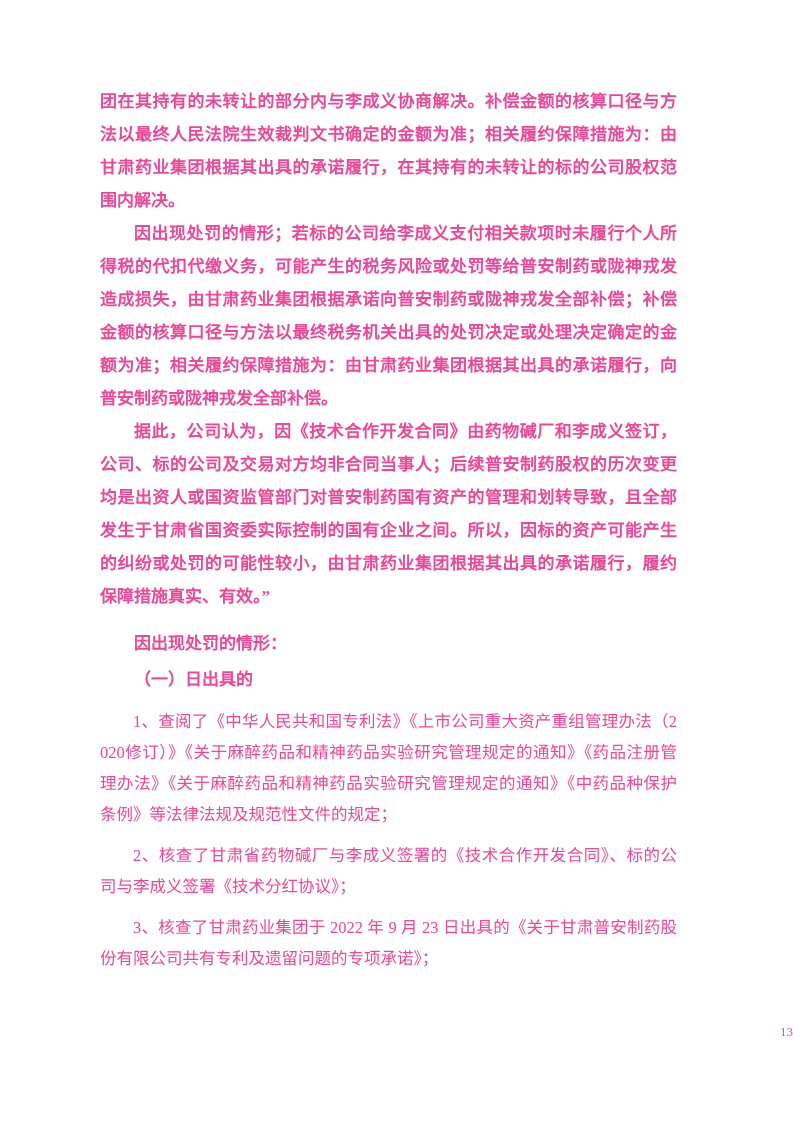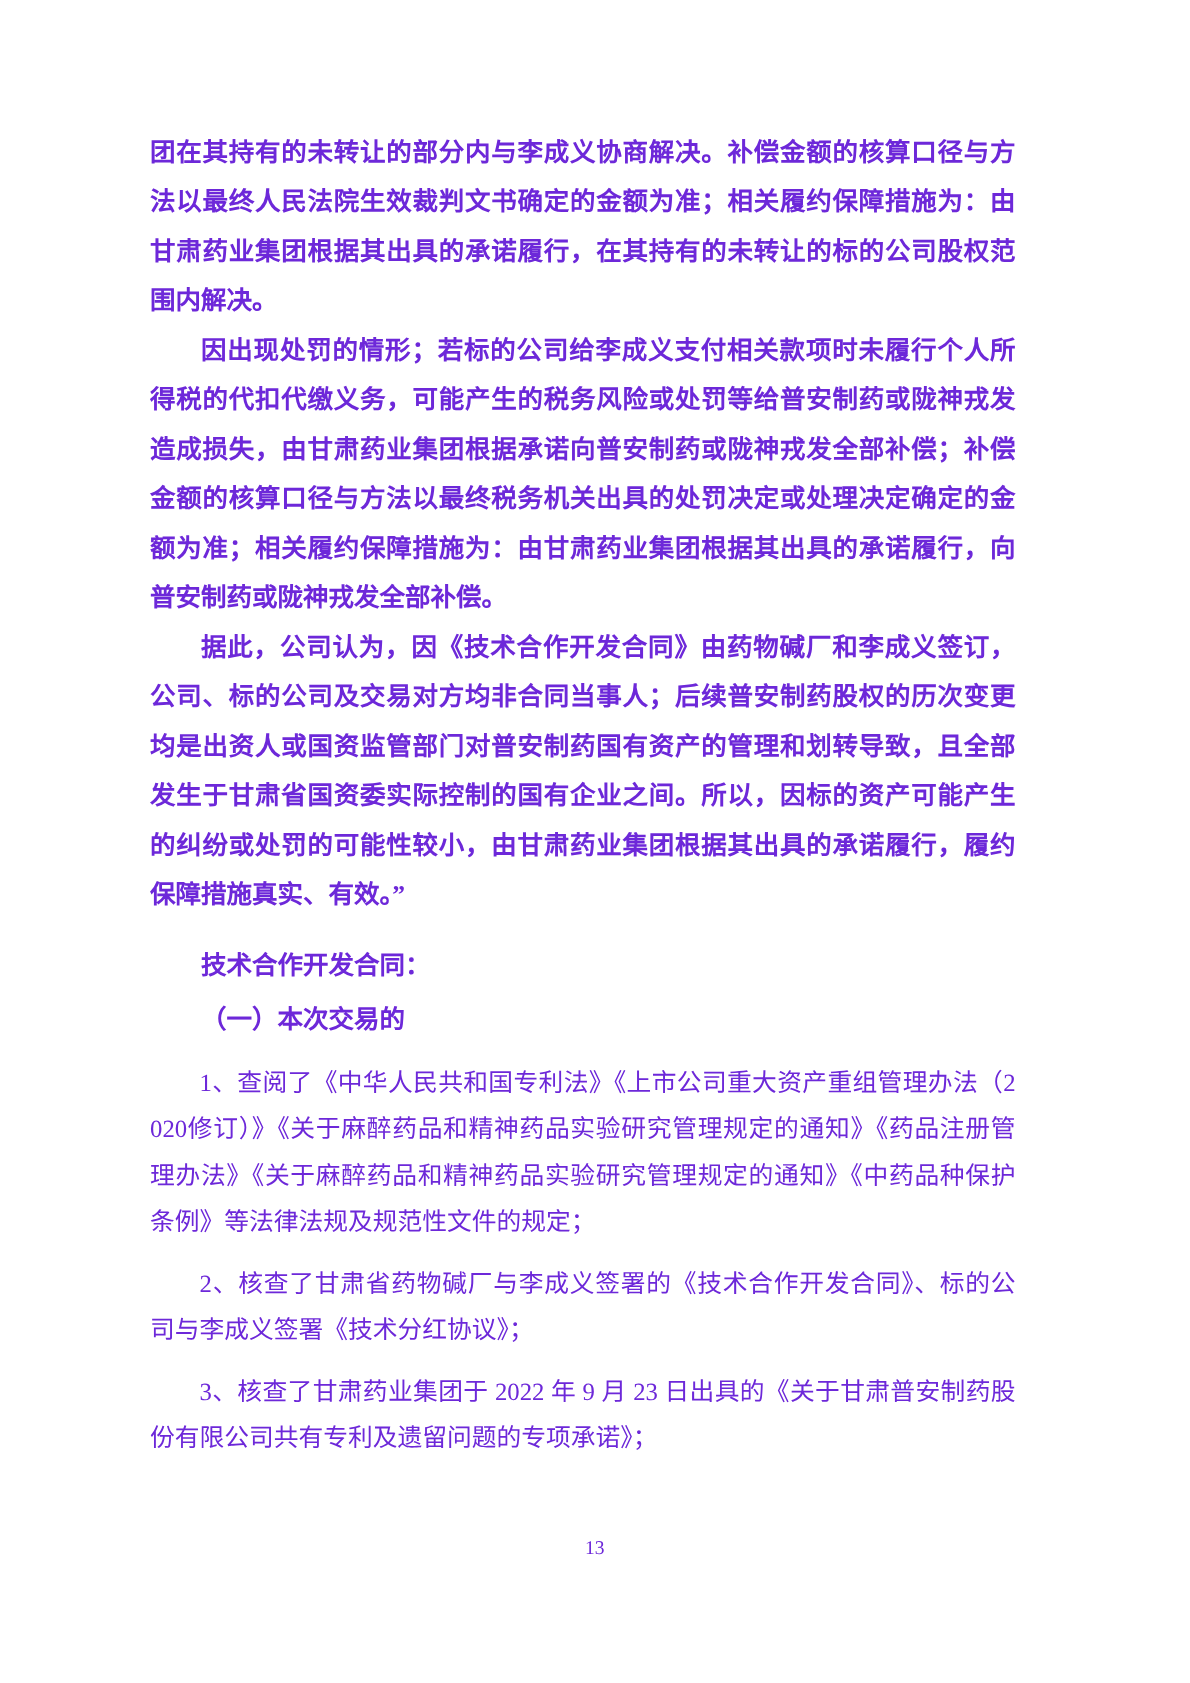--- a/index.html
+++ b/index.html
@@ -5,21 +5,21 @@
   html, body {
     margin: 0;
     padding: 0;
     background: #ffffff;
   }
   .page {
     position: relative;
     width: 793px;
     height: 1122px;
     background: #ffffff;
-    color: #6d28d9;
+    color: #ec4899;
     font-family: "Liberation Serif", "DejaVu Serif", serif;
     overflow: hidden;
     box-sizing: border-box;
   }
   .content {
     position: absolute;
     left: 100px;
     top: 85px;
     width: 577px;
   }
@@ -57,41 +57,41 @@
     text-align: justify;
     text-justify: inter-ideograph;
     text-indent: 2em;
     word-break: break-all;
   }
   .page-number {
     position: absolute;
     top: 1024px;
     left: 0;
     width: 793px;
-    text-align: center;
+    text-align: right;
     font-size: 13px;
     line-height: 16px;
     font-weight: normal;
   }
 </style>
 </head>
 <body>
 
 <div class="page">
   <div class="content">
 
     <p class="quote-para">团在其持有的未转让的部分内与李成义协商解决。补偿金额的核算口径与方法以最终人民法院生效裁判文书确定的金额为准；相关履约保障措施为：由甘肃药业集团根据其出具的承诺履行，在其持有的未转让的标的公司股权范围内解决。</p>
 
     <p class="quote-para indent">因出现处罚的情形；若标的公司给李成义支付相关款项时未履行个人所得税的代扣代缴义务，可能产生的税务风险或处罚等给普安制药或陇神戎发造成损失，由甘肃药业集团根据承诺向普安制药或陇神戎发全部补偿；补偿金额的核算口径与方法以最终税务机关出具的处罚决定或处理决定确定的金额为准；相关履约保障措施为：由甘肃药业集团根据其出具的承诺履行，向普安制药或陇神戎发全部补偿。</p>
 
     <p class="quote-para indent">据此，公司认为，因《技术合作开发合同》由药物碱厂和李成义签订，公司、标的公司及交易对方均非合同当事人；后续普安制药股权的历次变更均是出资人或国资监管部门对普安制药国有资产的管理和划转导致，且全部发生于甘肃省国资委实际控制的国有企业之间。所以，因标的资产可能产生的纠纷或处罚的可能性较小，由甘肃药业集团根据其出具的承诺履行，履约保障措施真实、有效。”</p>
 
-    <h2 class="section-heading">技术合作开发合同：</h2>
+    <h2 class="section-heading">因出现处罚的情形：</h2>
 
-    <h3 class="subsection-heading">（一）本次交易的</h3>
+    <h3 class="subsection-heading">（一）日出具的</h3>
 
     <p class="list-para">1、查阅了《中华人民共和国专利法》《上市公司重大资产重组管理办法（2020修订）》《关于麻醉药品和精神药品实验研究管理规定的通知》《药品注册管理办法》《关于麻醉药品和精神药品实验研究管理规定的通知》《中药品种保护条例》等法律法规及规范性文件的规定；</p>
 
     <p class="list-para">2、核查了甘肃省药物碱厂与李成义签署的《技术合作开发合同》、标的公司与李成义签署《技术分红协议》；</p>
 
     <p class="list-para">3、核查了甘肃药业集团于 2022 年 9 月 23 日出具的《关于甘肃普安制药股份有限公司共有专利及遗留问题的专项承诺》；</p>
 
 
   </div>
 

